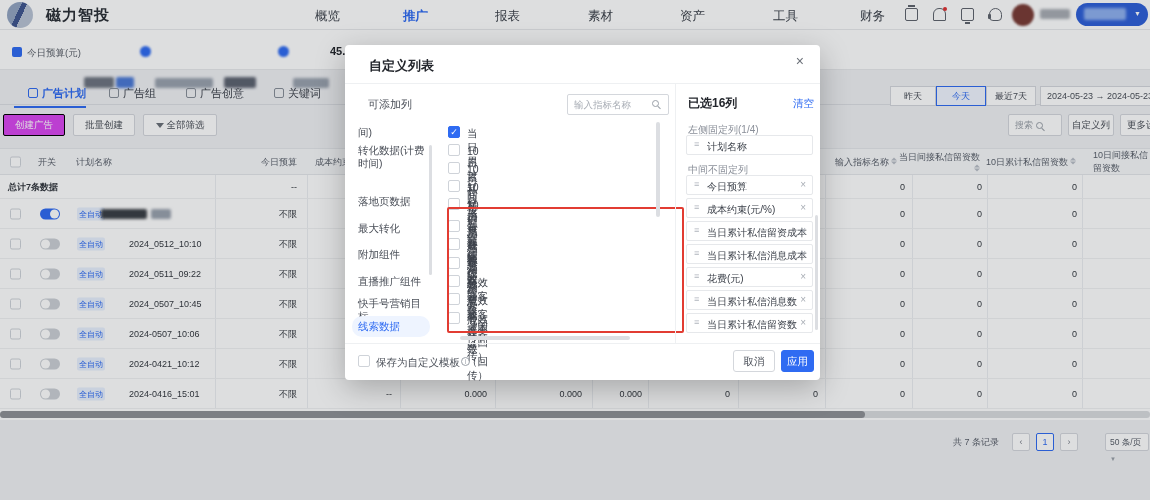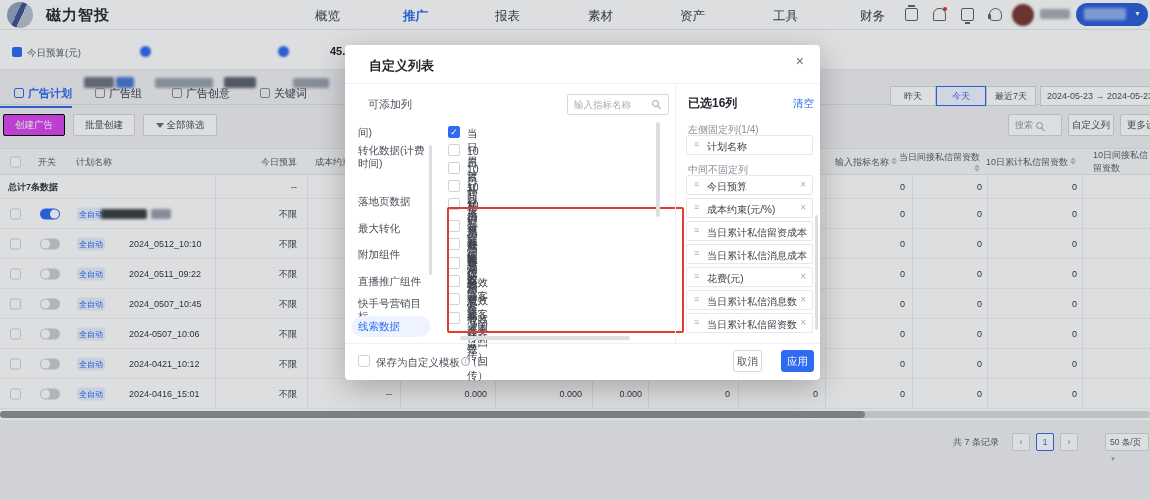--- a/index.html
+++ b/index.html
@@ -32,21 +32,21 @@
   
   .metrics { position:absolute; left:0; top:30px; width:1150px; height:40px; background:#fff; border-bottom:1px solid #e8e9ec; }
   .m-label { position:absolute; top:17px; font-size:9.5px; color:#5a5f68; }
   .sq-icon { position:absolute; top:17px; width:10px; height:10px; background:#2f6bf2; border-radius:2px; }
   .rd-icon { position:absolute; top:16px; width:11px; height:11px; background:#2f6bf2; border-radius:50%; filter:blur(.8px); }
   .info { display:inline-block; width:9px; height:9px; border:1px solid #9aa0a8; border-radius:50%; font-size:6.5px; line-height:8px; text-align:center; color:#9aa0a8; font-style:normal; }
   .balance { position:absolute; left:330px; top:15px; font-size:11px; font-weight:bold; color:#23262c; }
 
   
   .tabs-line { position:absolute; left:0; top:104px; width:1150px; height:1px; background:#dcdfe4; }
-  .tab { position:absolute; top:86px; font-size:11px; color:#3c414a; }
+  .tab { position:absolute; top:86px; font-size:11px; color:#3c414a;margin-left:14px; }
   .tab .ticon { display:inline-block; width:10px; height:10px; border:1.2px solid #888e98; border-radius:2px; margin-right:4px; vertical-align:-1px; }
   .tab.active { color:#2f6bf2; font-weight:bold; }
   .tab.active .ticon { border-color:#2f6bf2; }
   .tab.active::after { content:""; position:absolute; left:-14px; right:0; bottom:-7px; height:2px; background:#2f6bf2; }
 
   
   .btn { position:absolute; height:22px; border-radius:2px; font-size:9.5px; line-height:20px; text-align:center; }
   .btn-primary { background:#d946ef; color:#fff; border:1px solid #000000; }
   .btn-plain { background:#fff; color:#454a53; border:1px solid #d4d7dc; }
   .funnel { display:inline-block; width:0; height:0; border-left:4px solid transparent; border-right:4px solid transparent; border-top:5px solid #6b7078; margin-right:3px; }
@@ -117,21 +117,21 @@
   .card { position:absolute; left:341px; width:127px; height:20px; border:1px solid #e6e8eb; border-radius:2px; background:#fff; }
   .card .handle { position:absolute; left:7px; top:3px; font-size:9px; color:#b0b5bd; }
   .card .clabel { position:absolute; left:20px; top:4px; font-size:10px; color:#3c414a; }
   .card .rm { position:absolute; right:6px; top:3px; font-size:10px; color:#a8adb5; cursor:pointer; }
   .panel-sb { position:absolute; left:470px; top:170px; width:3px; height:115px; background:#dcdee2; border-radius:2px; }
   .modal-fline { position:absolute; left:0; top:298px; width:475px; height:1px; background:#eef0f2; }
   .save-cb { position:absolute; left:13px; top:310px; width:12px; height:12px; border:1px solid #cfd3d9; border-radius:2px; background:#fff; }
   .save-label { position:absolute; left:31px; top:311px; font-size:10.5px; color:#4a4f58; }
   .save-info { position:absolute; left:116px; top:312px; }
   .mbtn { position:absolute; top:305px; height:22px; border-radius:3px; font-size:10.5px; text-align:center; line-height:20px; }
-  .mbtn.cancel { left:388px; width:29px; background:#fff; border:1px solid #d4d7dc; color:#4a4f58; }
+  .mbtn.cancel { left:388px; width:42px; background:#fff; border:1px solid #d4d7dc; color:#4a4f58; }
   .mbtn.apply { left:436px; width:33px; background:#2f6bf2; border:1px solid #2f6bf2; color:#fff; }
 
   .watermark { position:absolute; left:633px; top:343px; z-index:70; font-size:27px; color:rgba(85,85,85,0.9); letter-spacing:2px; }
 </style>
 </head>
 <body>
 
 <div class="screen">
 
   <div class="navbar">

